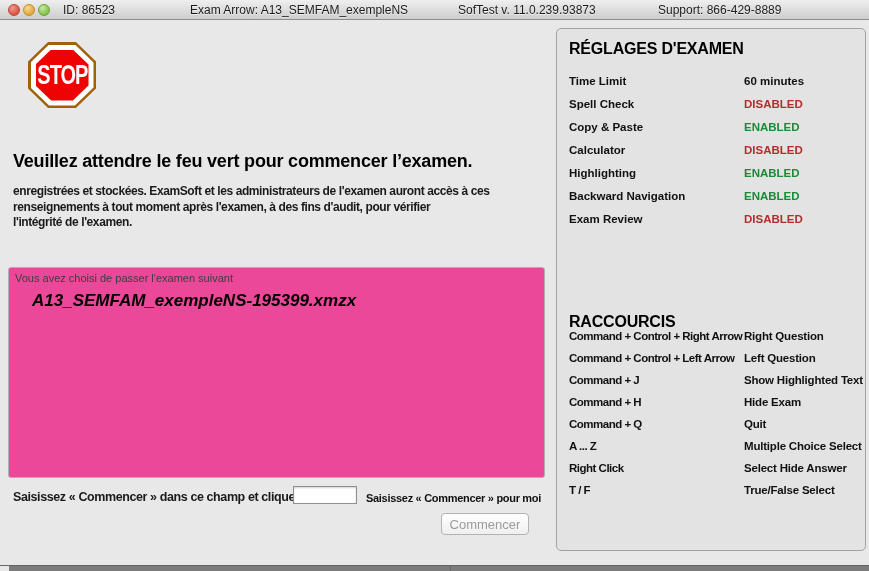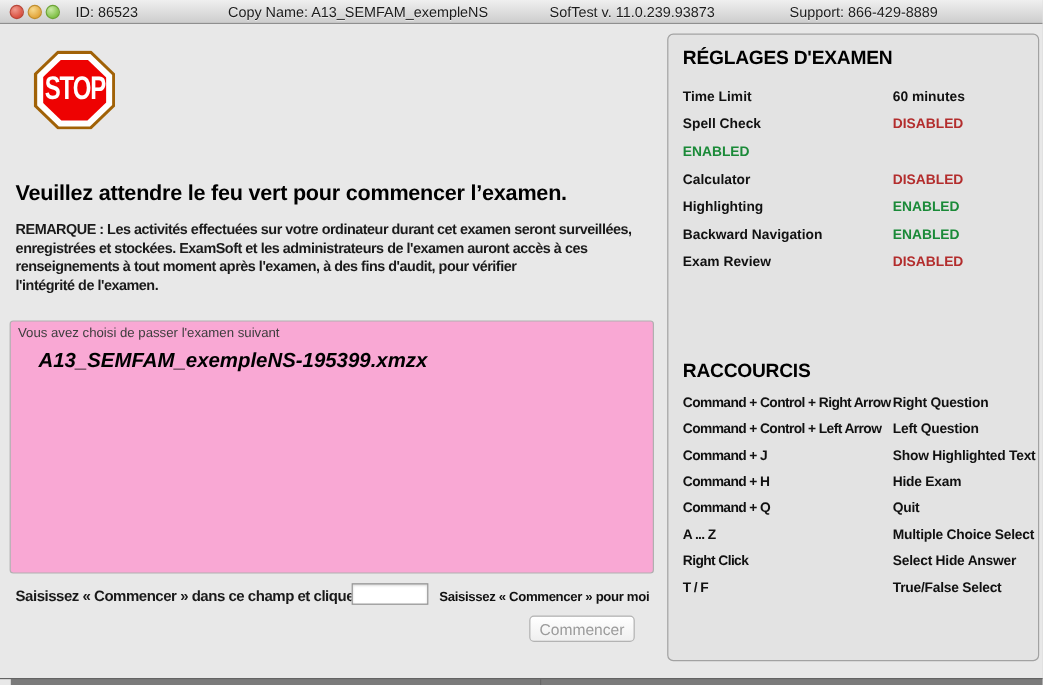--- a/index.html
+++ b/index.html
@@ -26,39 +26,39 @@
     transform:scale(.95,1.3); transform-origin:center;}
 
   
   .heading{position:absolute; left:13px; top:151px; font-size:18px; font-weight:bold; color:#000;
     letter-spacing:-0.2px; white-space:nowrap;}
   .notice{position:absolute; left:13px; top:184px; font-size:12px; font-weight:600; color:#1a1a1a;
     line-height:15.5px; letter-spacing:-0.4px;}
   .notice div{white-space:nowrap;}
 
   .exam-box{position:absolute; left:8px; top:267px; width:537px; height:211px; box-sizing:border-box;
-    background:#f9a8d4; border:1px solid #b0b0b0; border-radius:3px;}
+    background:#ec4899; border:1px solid #b0b0b0; border-radius:3px;}
   .exam-box-label{position:absolute; left:6px; top:4px; font-size:11px; color:#3d3d3d; white-space:nowrap;}
   .exam-file{position:absolute; left:23px; top:23px; font-size:17px; font-weight:bold; color:#000; white-space:nowrap;font-style:italic;}
 
   .start-instruction{position:absolute; left:13px; top:490px; font-size:12.5px; font-weight:600;
     color:#1a1a1a; letter-spacing:-0.4px; white-space:nowrap;}
   .start-input{position:absolute; left:293px; top:486px; width:64px; height:18px; box-sizing:border-box;
     border:1px solid #8f8f8f; background:#fff; box-shadow:inset 0 1px 2px rgba(0,0,0,.18); font-size:12px; padding:0 3px;}
   .start-helper{position:absolute; left:366px; top:492px; font-size:11px; font-weight:bold; color:#111;
     letter-spacing:-0.3px; white-space:nowrap; cursor:pointer;}
   .start-button{position:absolute; left:393px; top:513px; width:88px; height:22px; box-sizing:border-box;
     border:1px solid #b3b3b3; border-radius:4px; background:linear-gradient(#ffffff,#efefef);
     color:#9b9b9b; font-size:13px; text-align:center; line-height:20px; font-family:"Liberation Sans",sans-serif;margin-left:48px;}
 
   
   .panel{position:absolute; left:556px; top:28px; width:310px; height:523px; box-sizing:border-box;
     background:#e3e3e3; border:1px solid #a2a2a2; border-radius:5px;}
   .panel-title{position:absolute; left:12px; font-size:16px; font-weight:bold; color:#000; white-space:nowrap; letter-spacing:-0.2px;}
-  .settings-title{top:11px;} .shortcuts-title{top:272px;}
+  .settings-title{top:11px;} .shortcuts-title{top:284px;}
   .settings-rows{position:absolute; left:12px; right:4px; top:40px;}
   .shortcut-rows{position:absolute; left:12px; right:4px; top:301px;}
   .srow{display:flex; height:23px; align-items:center;}
   .krow{display:flex; height:22px; align-items:flex-start;}
   .sl,.kk{width:175px; flex:none; font-size:11.5px; font-weight:bold; color:#111; white-space:nowrap;}
   .kk{letter-spacing:-0.5px;}
   .sv,.ka{font-size:11.5px; font-weight:bold; white-space:nowrap; color:#111;}
   .ka{letter-spacing:-0.2px;}
 
   
@@ -69,36 +69,35 @@
 </head>
 <body>
 
 <div class="window">
 
   <div class="titlebar">
     <span class="light red"></span>
     <span class="light yellow"></span>
     <span class="light green"></span>
     <span class="tb-text tb-id">ID: 86523</span>
-    <span class="tb-text tb-exam">Copy Name: A13_SEMFAM_exempleNS</span>
+    <span class="tb-text tb-exam">Exam Arrow: A13_SEMFAM_exempleNS</span>
     <span class="tb-text tb-ver">SofTest v. 11.0.239.93873</span>
     <span class="tb-text tb-sup">Support: 866-429-8889</span>
   </div>
 
   <div class="stop-sign oct">
     <div class="stop-ring oct">
       <div class="stop-core oct">
         <span class="stop-text">STOP</span>
       </div>
     </div>
   </div>
 
   <div class="heading">Veuillez attendre le feu vert pour commencer l’examen.</div>
   <div class="notice">
-    <div>REMARQUE : Les activités effectuées sur votre ordinateur durant cet examen seront surveillées,</div>
     <div>enregistrées et stockées. ExamSoft et les administrateurs de l'examen auront accès à ces</div>
     <div>renseignements à tout moment après l'examen, à des fins d'audit, pour vérifier</div>
     <div>l'intégrité de l'examen.</div>
   </div>
 
   <div class="exam-box">
     <div class="exam-box-label">Vous avez choisi de passer l'examen suivant</div>
     <div class="exam-file">A13_SEMFAM_exempleNS-195399.xmzx</div>
   </div>
 
@@ -113,20 +112,21 @@
     <div class="settings-rows">
       <div class="srow">
         <span class="sl">Time Limit</span>
         <span class="sv neutral" style="color: rgb(17, 17, 17);">60 minutes</span>
       </div>
       <div class="srow">
         <span class="sl">Spell Check</span>
         <span class="sv disabled" style="color: rgb(179, 45, 45);">DISABLED</span>
       </div>
       <div class="srow">
+        <span class="sl">Copy &amp; Paste</span>
         <span class="sv enabled" style="color: rgb(26, 138, 56);">ENABLED</span>
       </div>
       <div class="srow">
         <span class="sl">Calculator</span>
         <span class="sv disabled" style="color: rgb(179, 45, 45);">DISABLED</span>
       </div>
       <div class="srow">
         <span class="sl">Highlighting</span>
         <span class="sv enabled" style="color: rgb(26, 138, 56);">ENABLED</span>
       </div>

